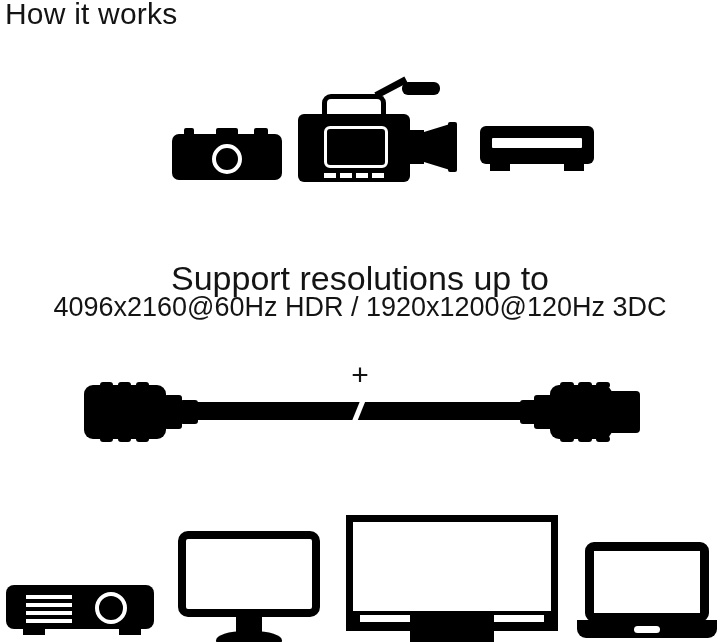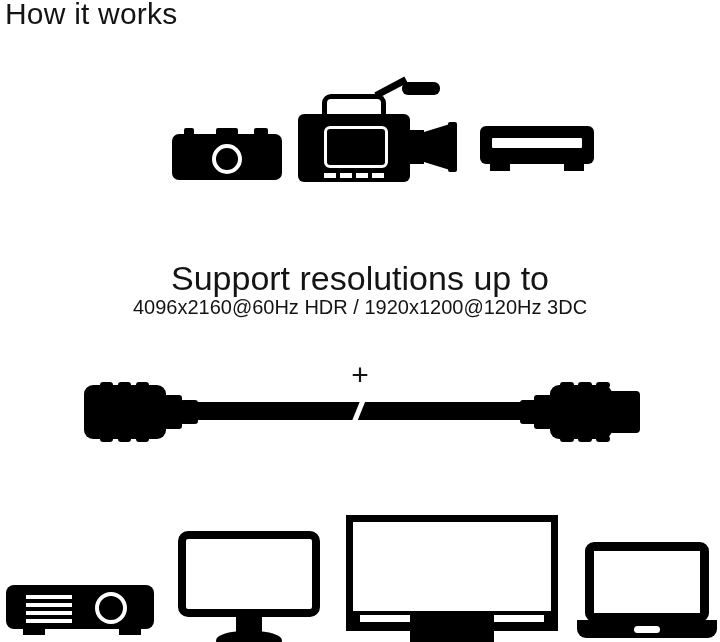--- a/index.html
+++ b/index.html
@@ -143,21 +143,21 @@
   
   .spec {
     position: absolute;
     left: 0; width: 720px;
     text-align: center;
     color: #141414;
     white-space: nowrap;
     font-stretch: condensed;
   }
   .spec-line1 { top: 250px; font-size: 34px; line-height: 32px; margin-top: 12px; }
-  .spec-line2 { top: 291px; font-size: 20px; line-height: 32px; }
+  .spec-line2 { top: 291px; font-size: 27px; line-height: 32px; }
 
   
   .plus-sign {
     position: absolute;
     left: 0; top: 358px; width: 720px;
     text-align: center;
     font-size: 30px; line-height: 34px;
     color: #141414;
   }
 

